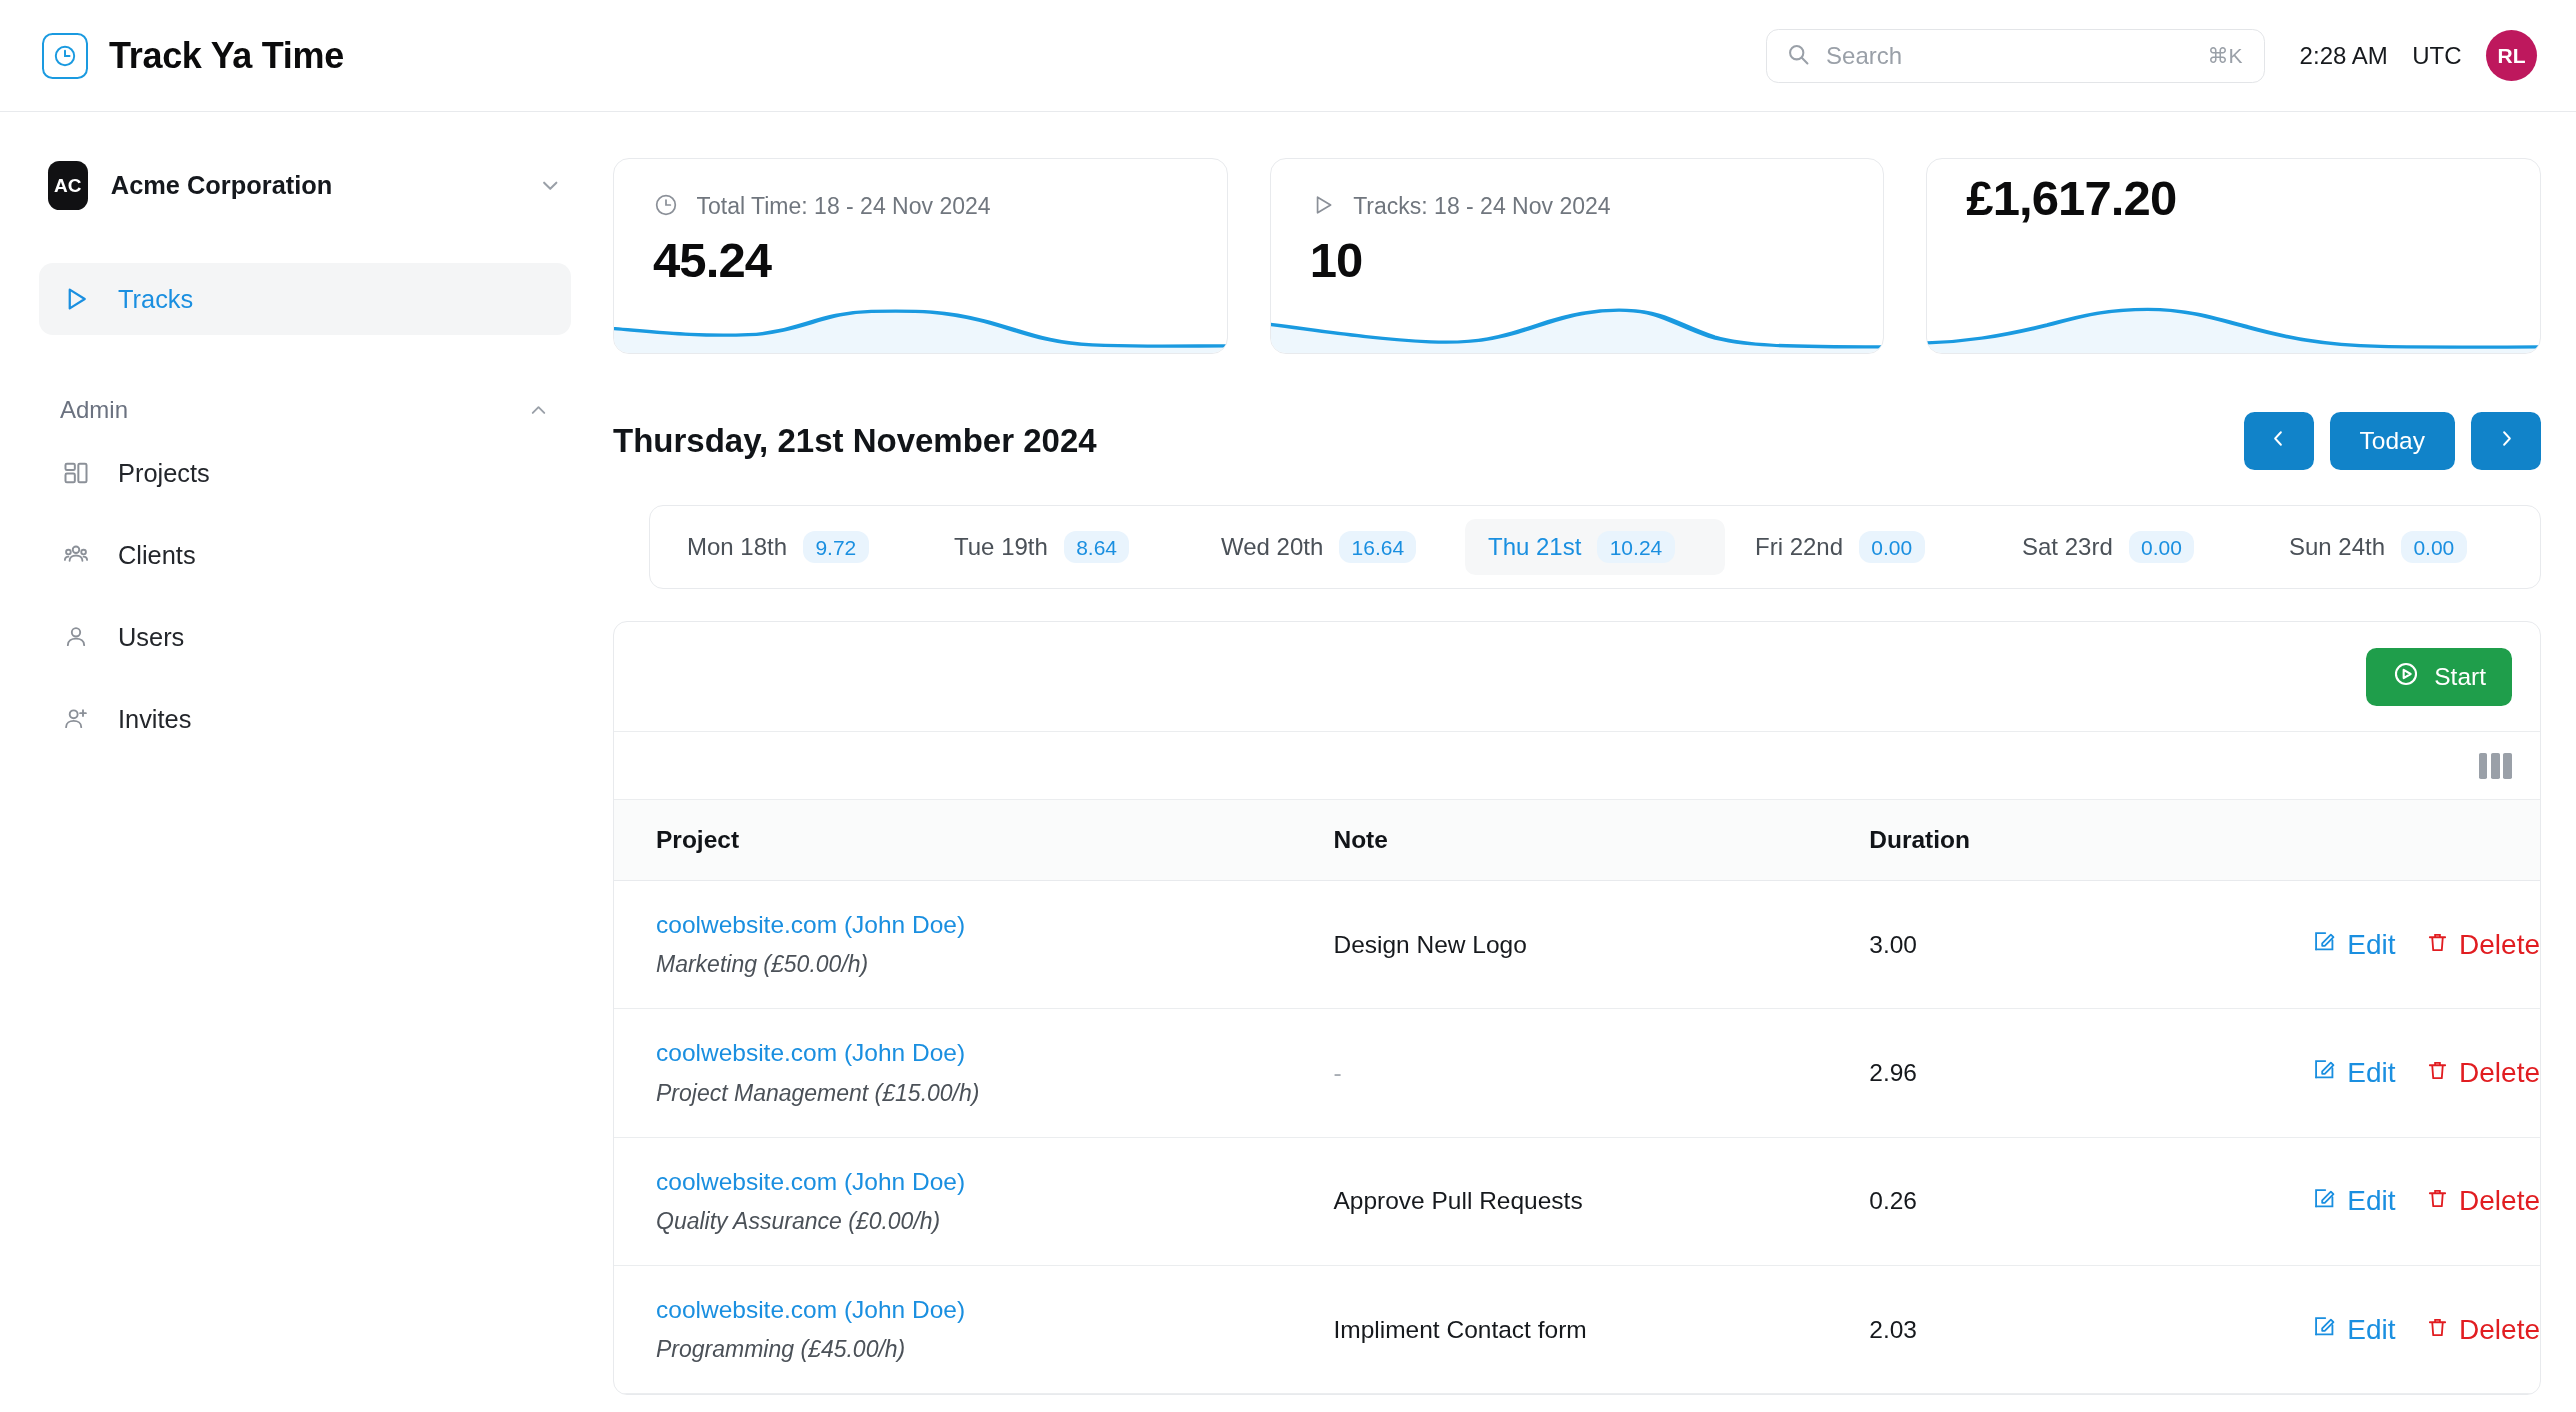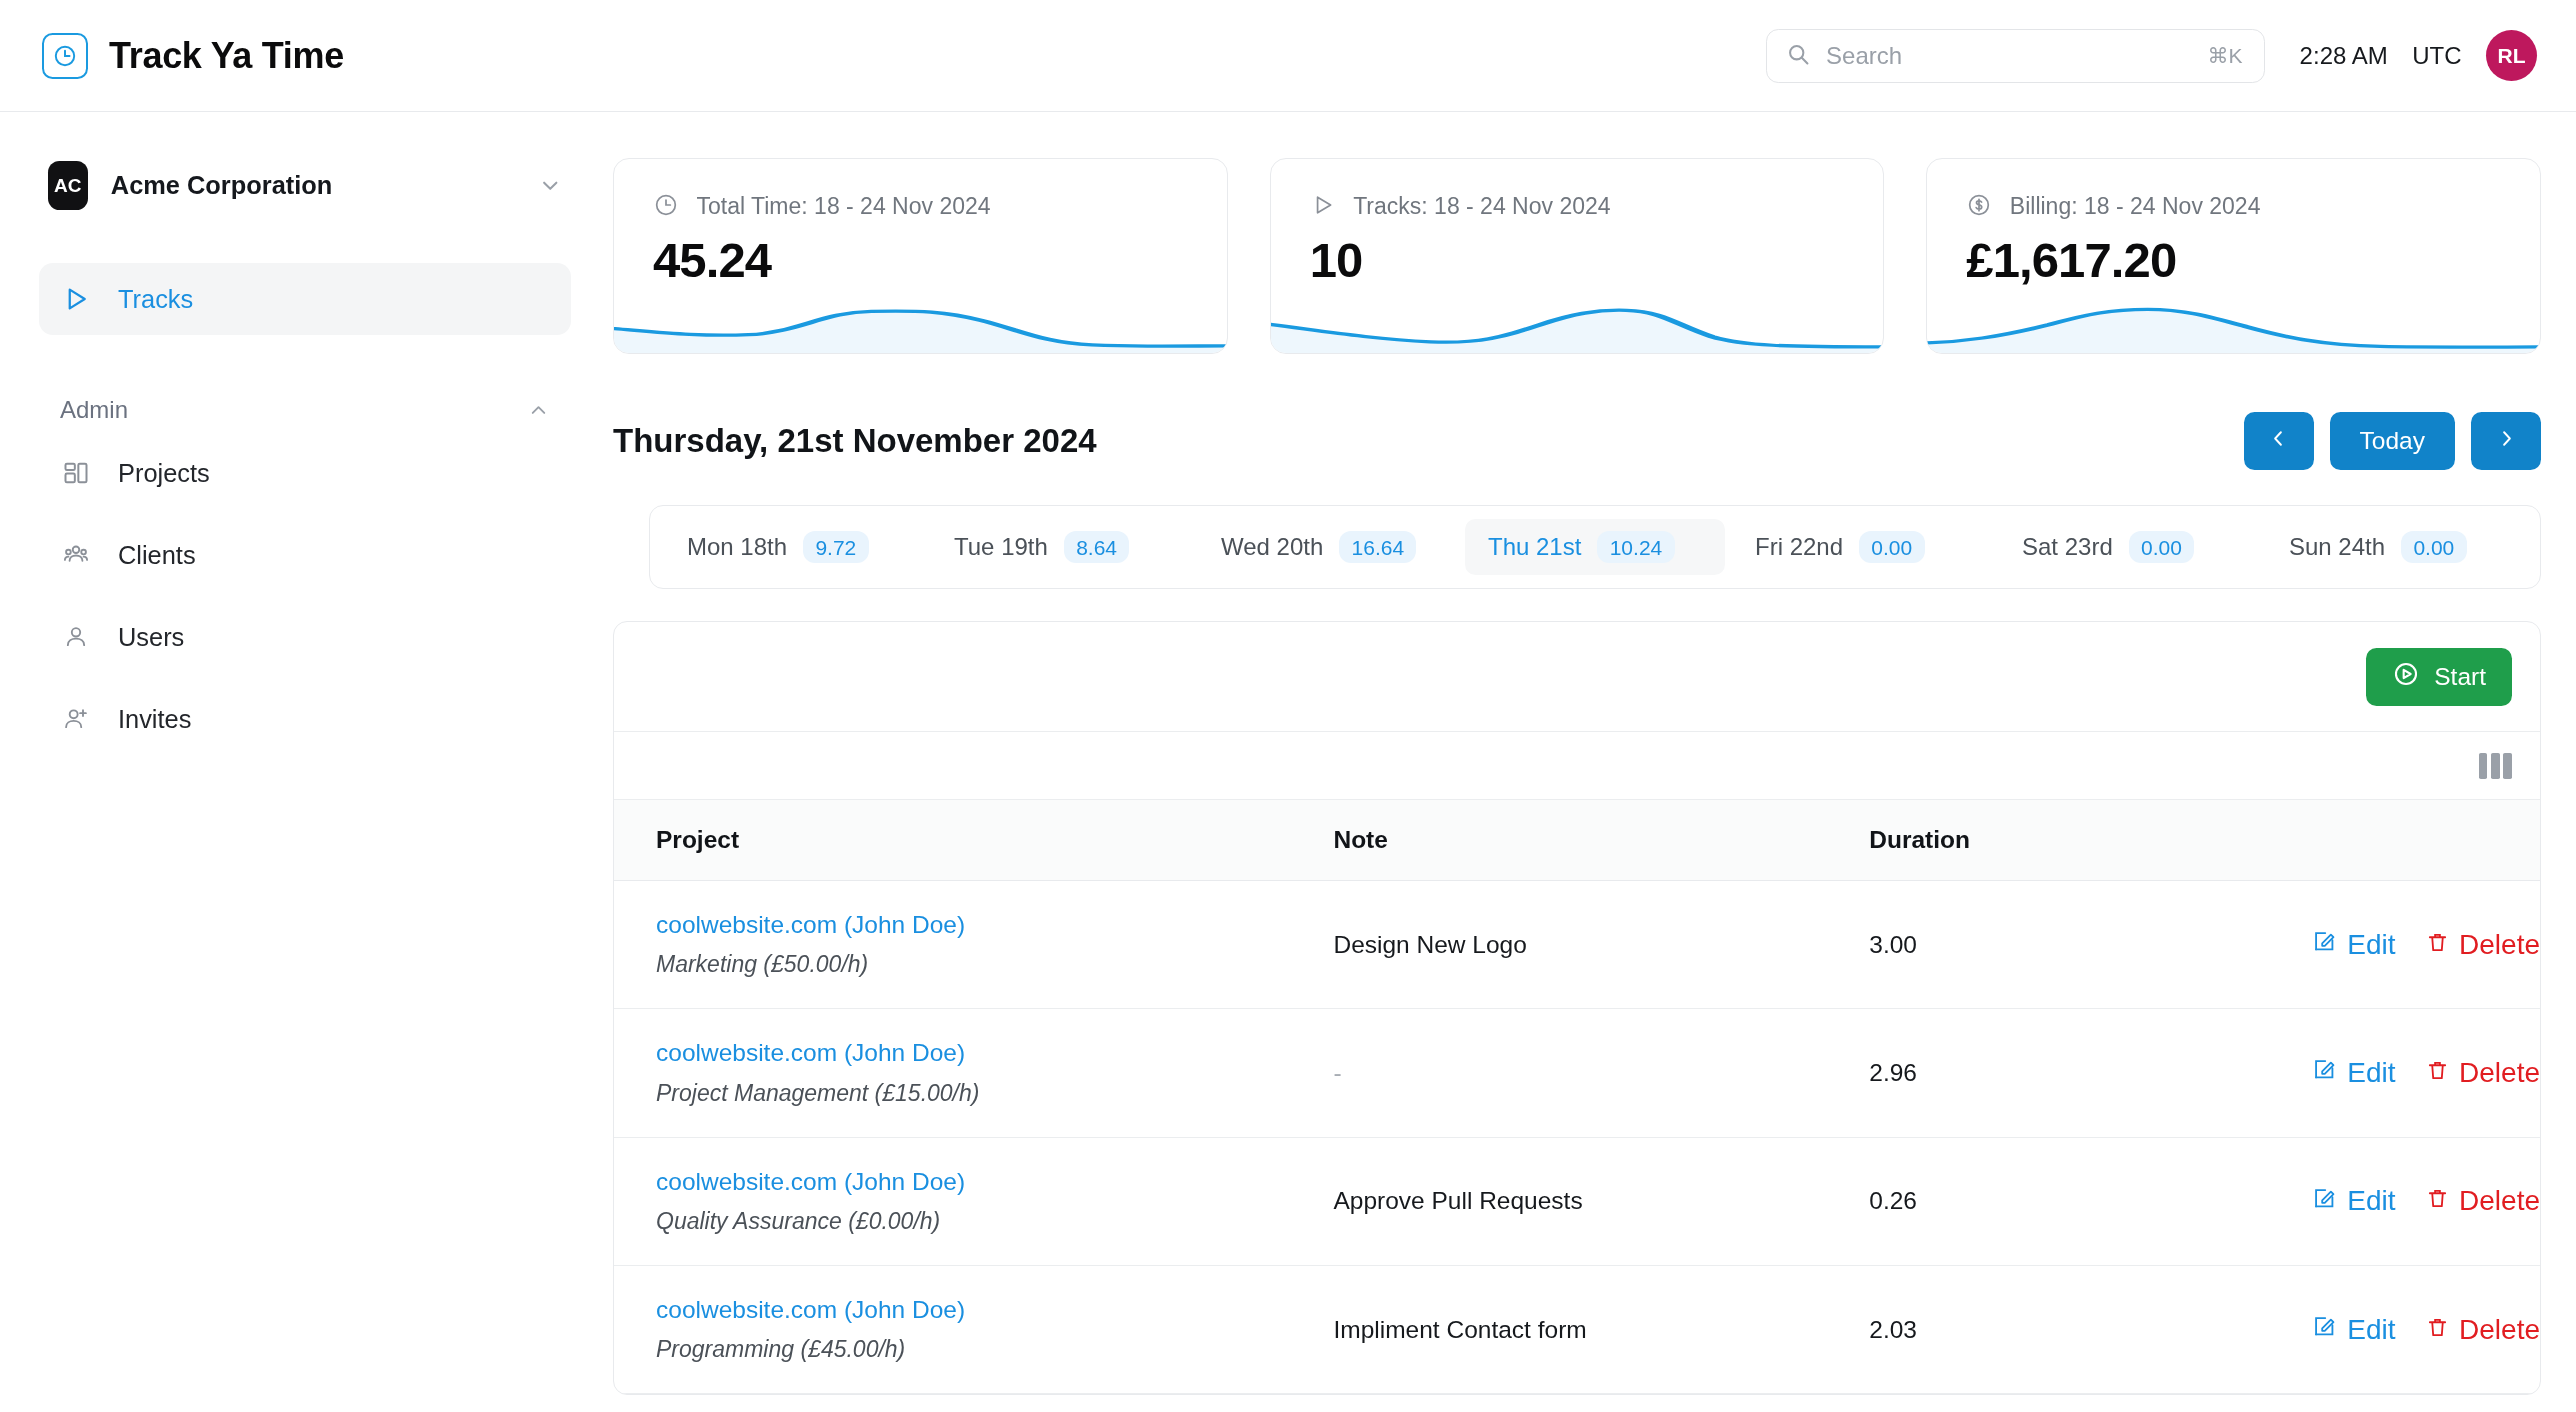--- a/index.html
+++ b/index.html
@@ -306,29 +306,20 @@
         <div class="stat-value">10</div>
         <div class="spark">
           <svg viewBox="0 0 100 30" preserveAspectRatio="none">
             <path d="M0,16 C8,19 16,23 26,24.5 C34,25.6 38,22 44,16 C49,11 53,8.5 58,9 C64,9.6 66,16 72,22 C77,26.5 84,27 100,27 L100,30 L0,30 Z" fill="#eef7fd"></path>
             <path d="M0,16 C8,19 16,23 26,24.5 C34,25.6 38,22 44,16 C49,11 53,8.5 58,9 C64,9.6 66,16 72,22 C77,26.5 84,27 100,27" fill="none" stroke="#1a9ae0" stroke-width="1.6" stroke-linecap="round"></path>
           </svg>
         </div>
       </div>
 
       <div class="stat-card">
-        <div class="stat-label">
-          <span>
-            <svg width="26" height="26" viewBox="0 0 24 24" fill="none" stroke="#8b9098" stroke-width="1.6">
-              <circle cx="12" cy="12" r="8.6"></circle>
-              <path d="M12 6.8v10.4M14.4 9.3c-.5-.9-1.4-1.2-2.4-1.2-1.3 0-2.3.7-2.3 1.8 0 2.5 4.8 1.4 4.8 3.9 0 1.2-1.1 1.9-2.5 1.9-1.1 0-2.1-.4-2.6-1.3" stroke-linecap="round"></path>
-            </svg>
-          </span>
-          <span class="stat-label-text">Billing: 18 - 24 Nov 2024</span>
-        </div>
         <div class="stat-value">£1,617.20</div>
         <div class="spark">
           <svg viewBox="0 0 100 30" preserveAspectRatio="none">
             <path d="M0,25 C6,24.5 12,22 20,16 C26,11 30,8.5 36,8.5 C42,8.5 46,12 52,17 C58,22 64,26 74,26.8 C84,27.4 94,27 100,27 L100,30 L0,30 Z" fill="#eef7fd"></path>
             <path d="M0,25 C6,24.5 12,22 20,16 C26,11 30,8.5 36,8.5 C42,8.5 46,12 52,17 C58,22 64,26 74,26.8 C84,27.4 94,27 100,27" fill="none" stroke="#1a9ae0" stroke-width="1.6" stroke-linecap="round"></path>
           </svg>
         </div>
       </div>
 
     </div>

